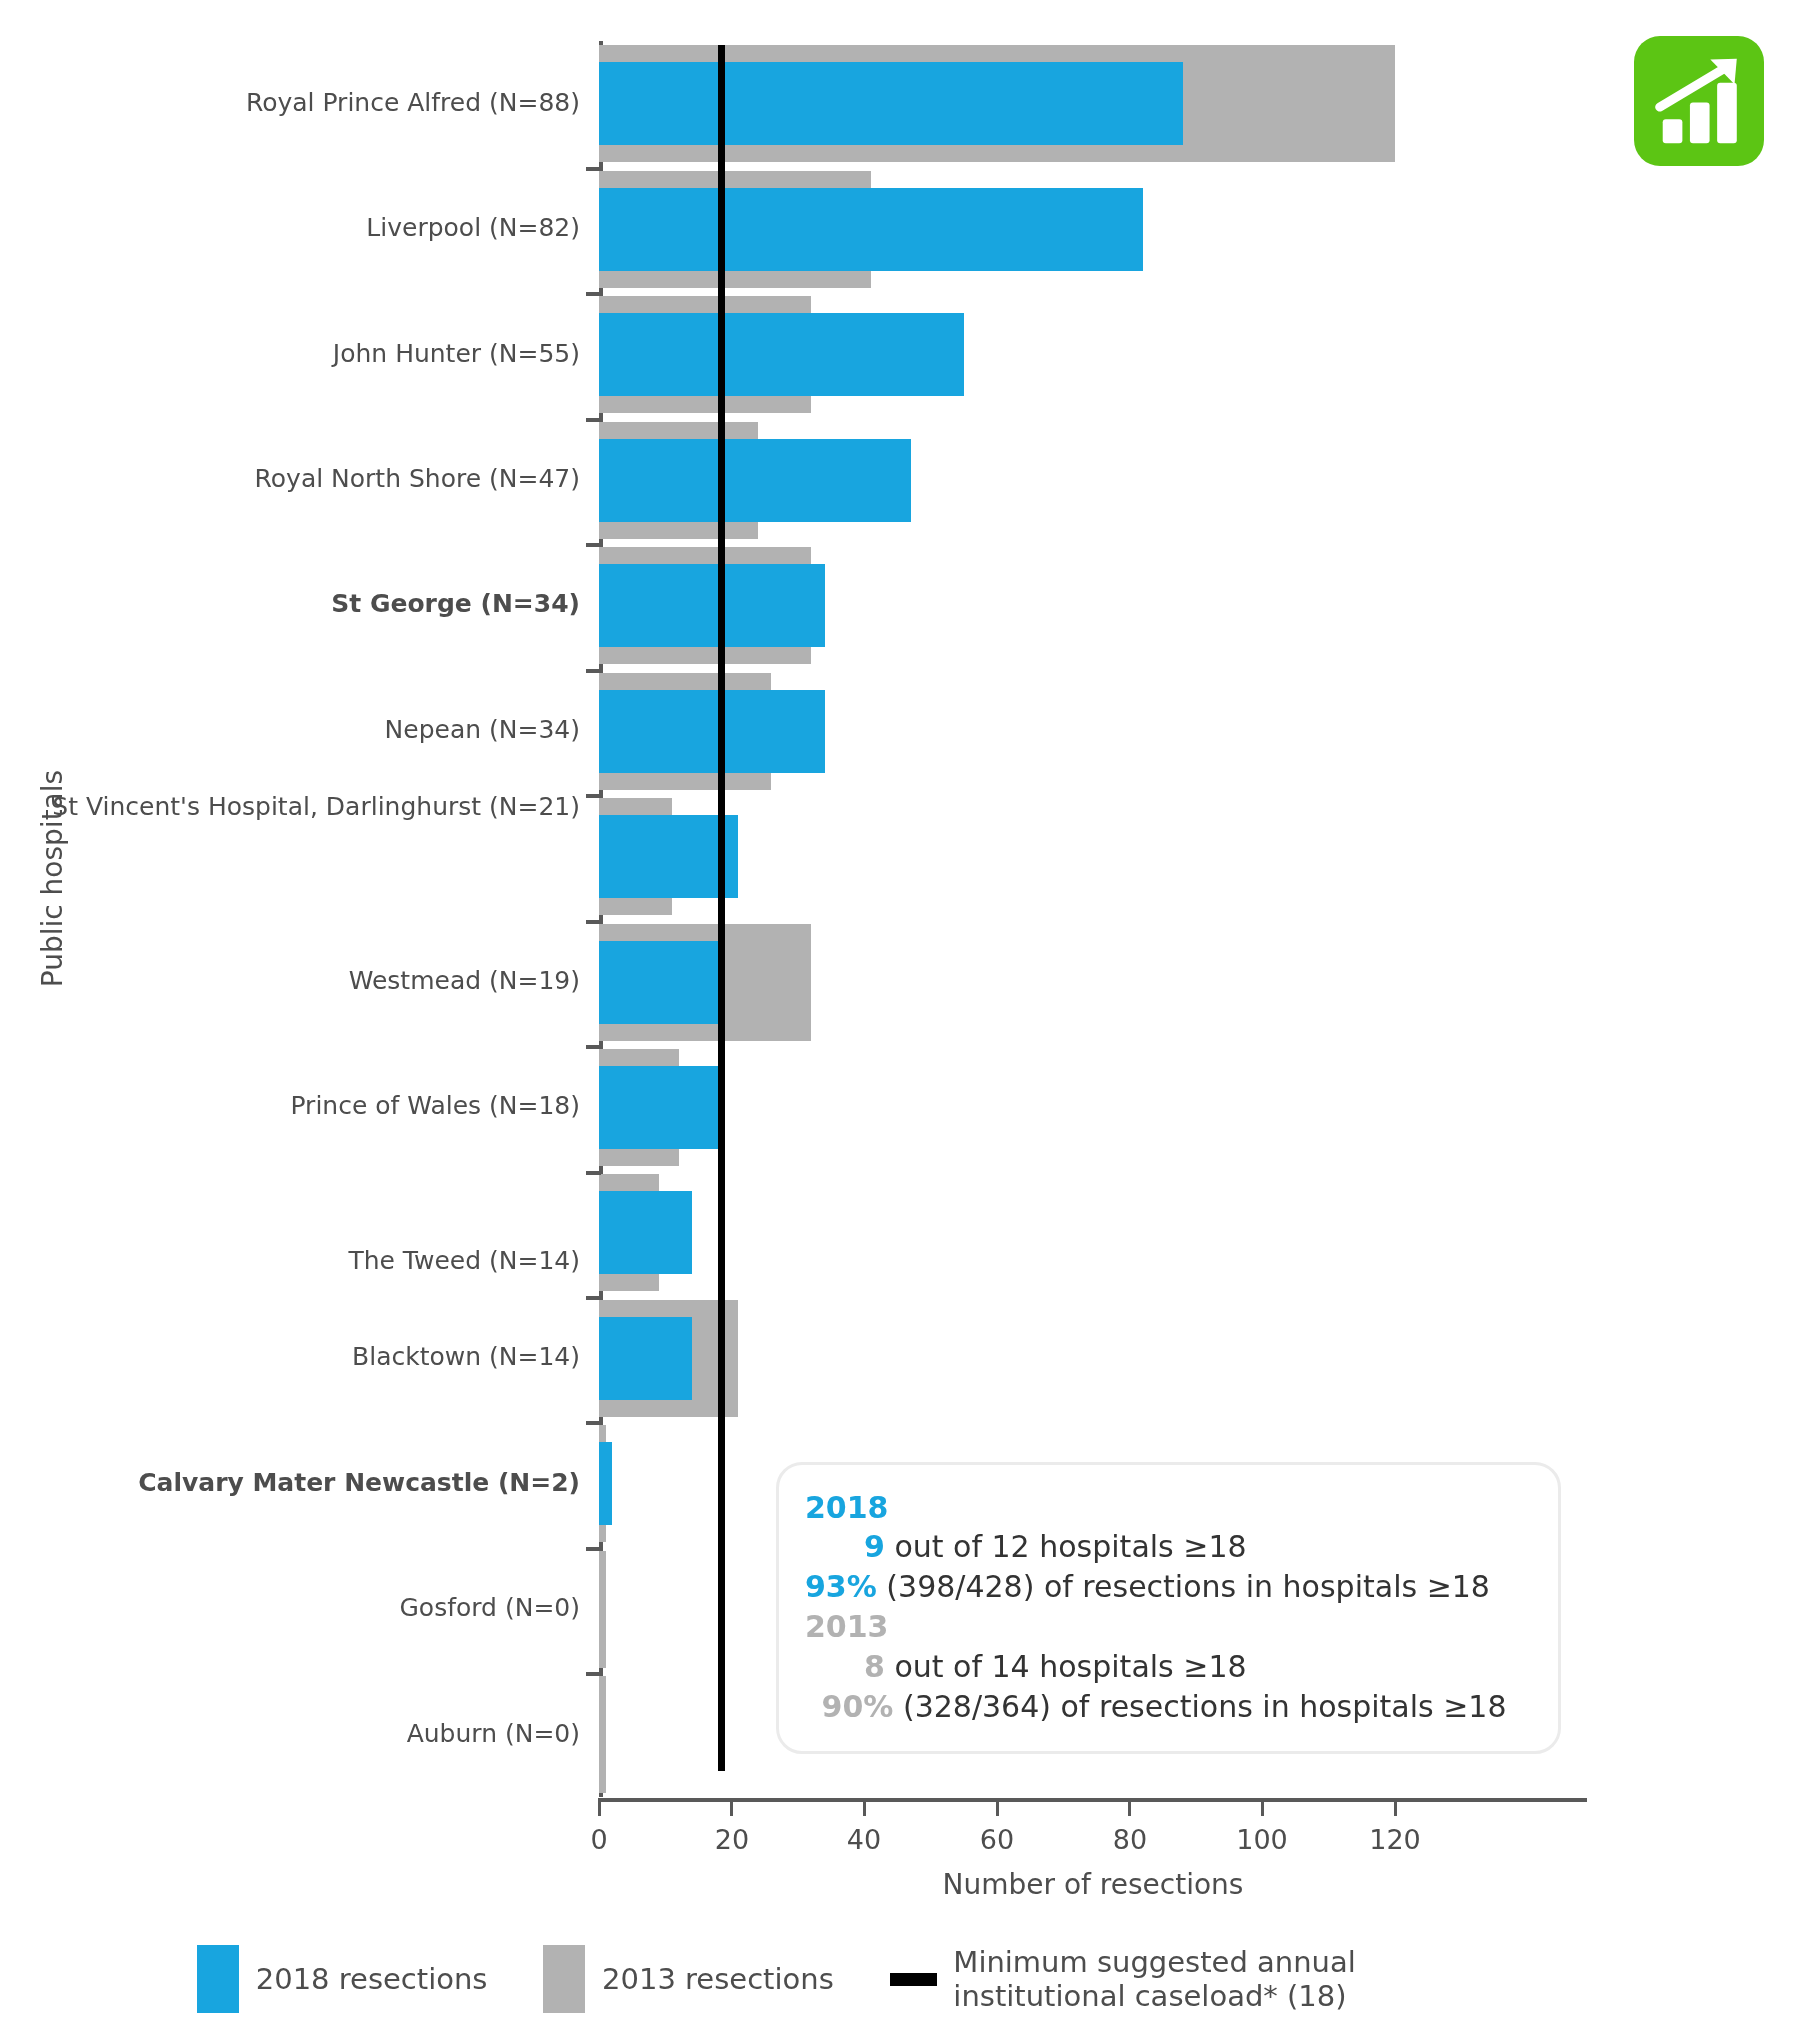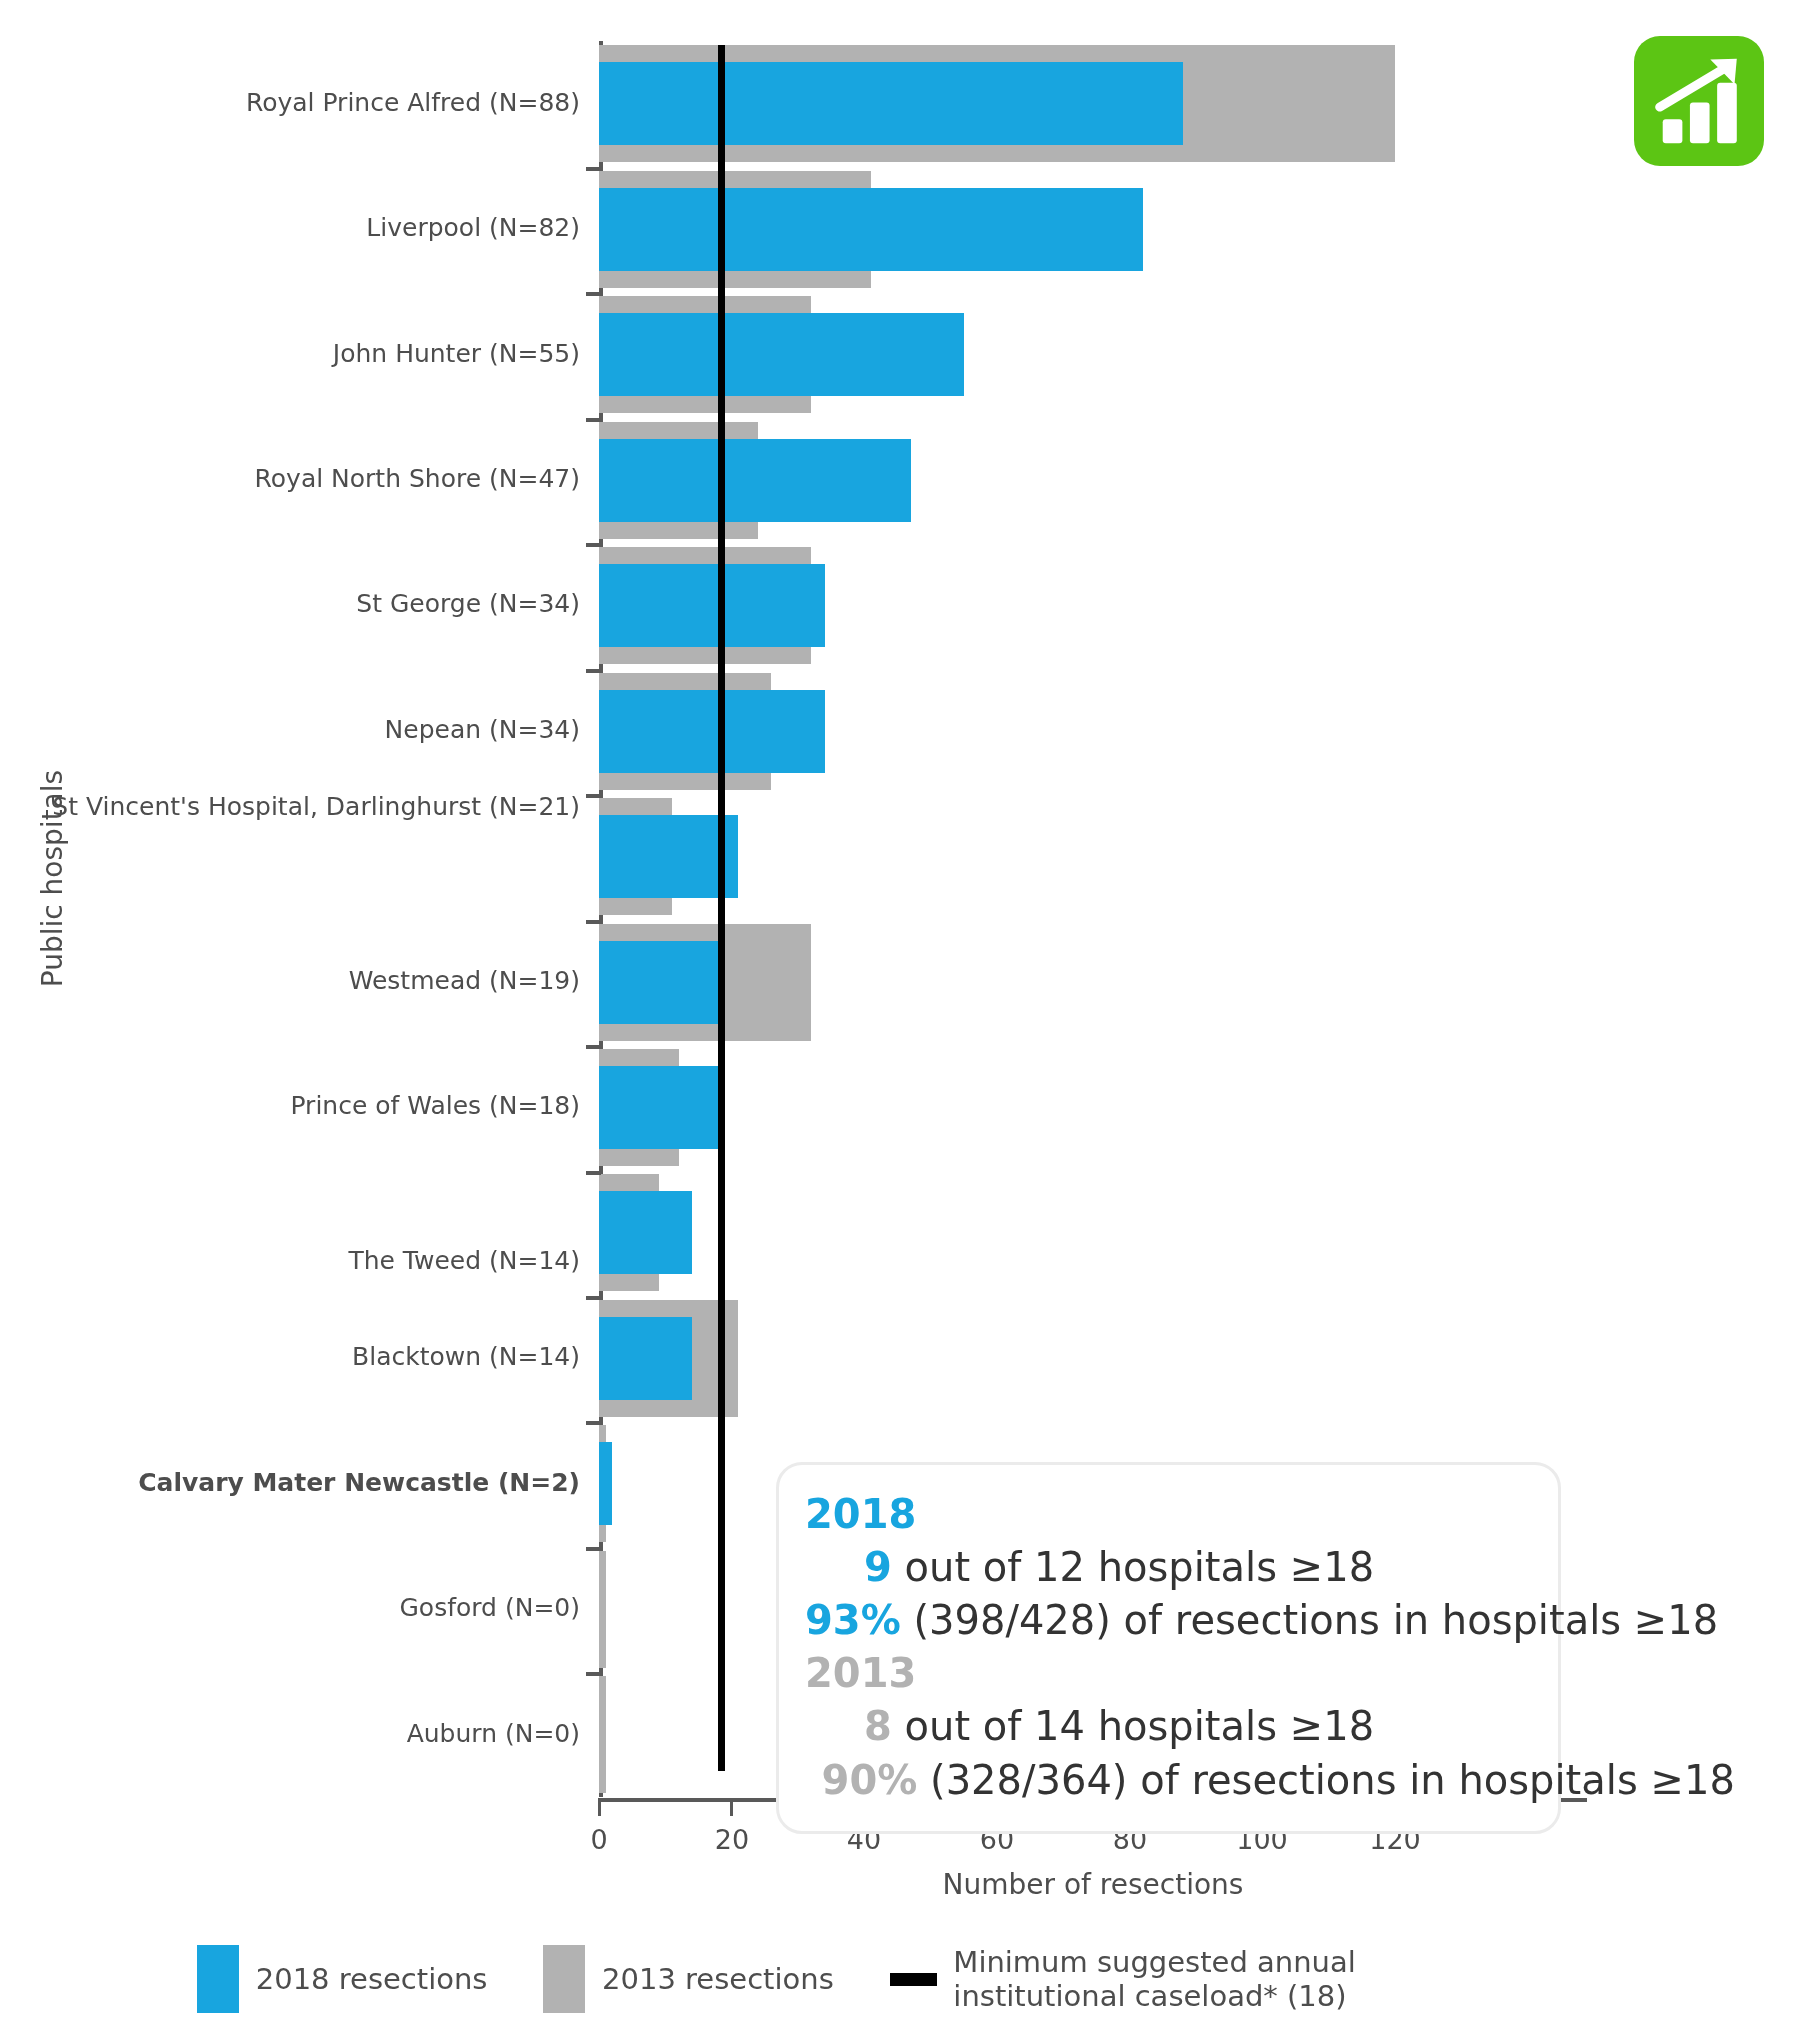--- a/index.html
+++ b/index.html
@@ -146,21 +146,21 @@
     top: 1462px;
     width: 785px;
     box-sizing: border-box;
     padding: 22.6px 26px 24px 26px;
     border: 3px solid #ebebeb;
     border-radius: 26px;
     background: #ffffff;
     z-index: 50;
   }
   .ann-line {
-    font-size: 40px;
+    font-size: 30px;
     color: #333333;
     line-height: 1.33;
     white-space: nowrap;
   }
   .ann-head-2018 { color: #18a5df; font-weight: bold; }
   .ann-head-2013 { color: #b2b2b2; font-weight: bold; }
   .ann-num-blue  { color: #18a5df; font-weight: bold; }
   .ann-num-gray  { color: #b2b2b2; font-weight: bold; }
   .ann-indent-1 { padding-left: 59px; }
   .ann-indent-2 { padding-left: 0px; }
@@ -336,21 +336,21 @@
     </div>
   </div>
 
 <div class="ylabel-text" style="top: 88px;">Royal Prince Alfred (N=88)</div>
 <div class="ylabel-text" style="top: 213px;">Liverpool (N=82)</div>
 <div class="ytick" style="top: 167px;"></div>
 <div class="ylabel-text" style="top: 339px;">John Hunter (N=55)</div>
 <div class="ytick" style="top: 292px;"></div>
 <div class="ylabel-text" style="top: 464px;">Royal North Shore (N=47)</div>
 <div class="ytick" style="top: 418px;"></div>
-<div class="ylabel-text" style="top: 589px;">St George (N=34)</div>
+<div class="ylabel-text" style="top: 589px; font-weight: bold;">St George (N=34)</div>
 <div class="ytick" style="top: 543px;"></div>
 <div class="ylabel-text" style="top: 715px;">Nepean (N=34)</div>
 <div class="ytick" style="top: 669px;"></div>
 <div class="ylabel-text" style="top: 792px;">St Vincent's Hospital, Darlinghurst (N=21)</div>
 <div class="ytick" style="top: 794px;"></div>
 <div class="ylabel-text" style="top: 966px;">Westmead (N=19)</div>
 <div class="ytick" style="top: 920px;"></div>
 <div class="ylabel-text" style="top: 1091px;">Prince of Wales (N=18)</div>
 <div class="ytick" style="top: 1045px;"></div>
 <div class="ylabel-text" style="top: 1246px;">The Tweed (N=14)</div>

